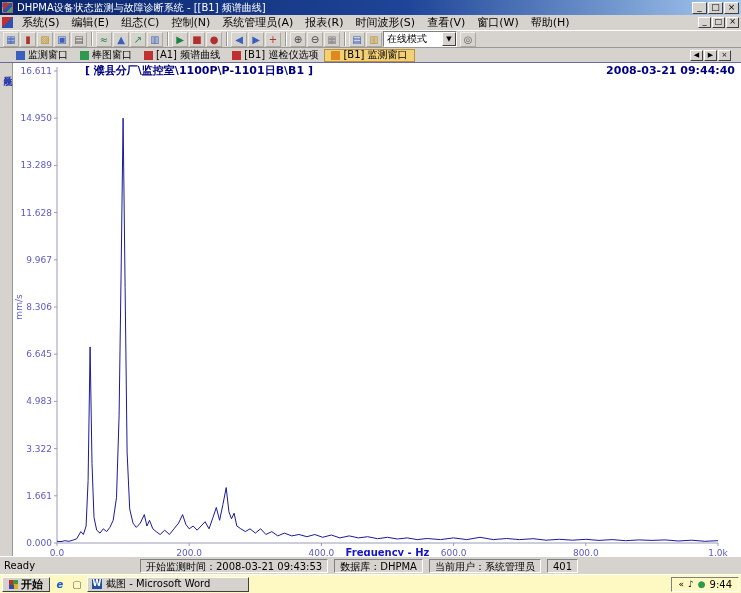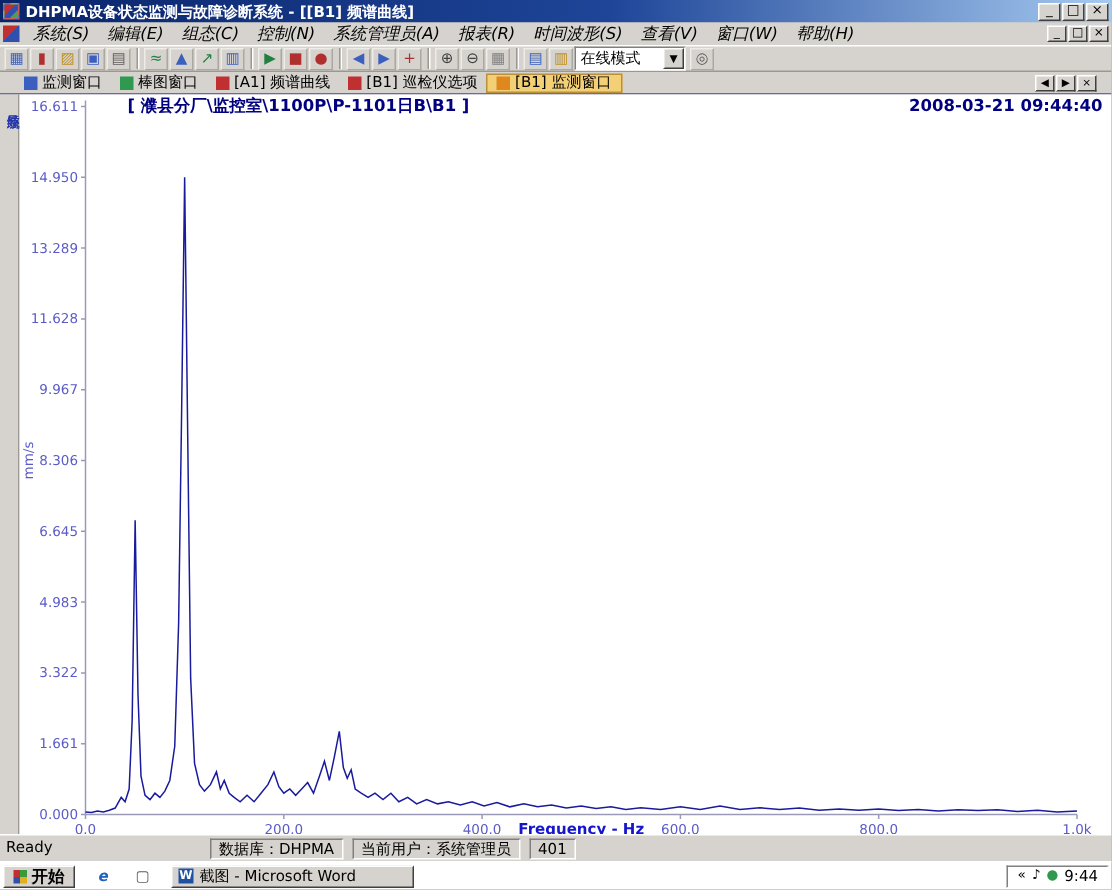--- a/index.html
+++ b/index.html
@@ -4,27 +4,27 @@
 <style>
   * { margin:0; padding:0; box-sizing:border-box; }
   body { font-family:"DejaVu Sans","Liberation Sans",sans-serif; background:#555; }
   .screen { position:relative; width:741px; height:593px; background:#d6d3ce; overflow:hidden; font-size:11px; color:#000; }
 
   
   .titlebar { position:absolute; left:0; top:0; width:741px; height:15px;
     background:linear-gradient(90deg,#0a246a 0%,#1e4598 55%,#a6caf0 100%);
     display:flex; align-items:center; padding:0 2px; }
   .app-icon { width:11px; height:11px; background:linear-gradient(135deg,#c03030 0 40%,#3050b0 40% 70%,#50a050 70%); border:1px solid #fff3; }
-  .title-text { color:#fff; font-weight:bold; font-size:10px; margin-left:4px; flex:1; white-space:nowrap; overflow:hidden; }
+  .title-text { color:#fff; font-weight:normal; font-size:10px; margin-left:4px; flex:1; white-space:nowrap; overflow:hidden; }
   .win-btn { width:15px; height:12px; background:#d6d3ce; border:1px solid; border-color:#fff #404040 #404040 #fff;
     font-size:9px; line-height:9px; text-align:center; margin-left:1px; cursor:default; }
 
   
   .menubar { position:absolute; left:0; top:15px; width:741px; height:15px; background:#d6d3ce;
-    display:flex; align-items:center; padding:0 2px;font-style:italic; }
+    display:flex; align-items:center; padding:0 2px; }
   .mdi-icon { width:11px; height:11px; background:linear-gradient(135deg,#c03030 0 50%,#3050b0 50%); margin-right:3px; }
   .menu-item { padding:0 6px; height:15px; line-height:15px; font-size:11px; white-space:nowrap; }
   .menubar-spacer { flex:1; }
   .mdi-btn { width:13px; height:11px; background:#d6d3ce; border:1px solid; border-color:#fff #404040 #404040 #fff;
     font-size:8px; line-height:8px; text-align:center; margin-left:1px; }
 
   
   .toolbar { position:absolute; left:0; top:30px; width:741px; height:18px; background:#d6d3ce;
     display:flex; align-items:center; padding:0 3px; border-top:1px solid #fff; border-bottom:1px solid #9a9890; }
   .tbtn { width:16px; height:15px; display:flex; align-items:center; justify-content:center;
@@ -58,22 +58,22 @@
   .t-head { font-size:11px; font-weight:bold; fill:#000080; }
 
   
   .statusbar { position:absolute; left:0; top:556px; width:741px; height:18px; background:#d6d3ce;
     border-top:1px solid #fff; display:flex; align-items:center; font-size:10px; padding:0 4px; gap:6px; }
   .sb-ready { width:130px; }
   .sb-panel { border:1px solid; border-color:#808080 #fff #fff #808080; height:14px; line-height:13px;
     padding:0 5px; white-space:nowrap; overflow:hidden; }
 
   
-  .taskbar { position:absolute; left:0; top:574px; width:741px; height:19px; background:#ffffff;
-    border-top:1px solid #fff; display:flex; align-items:center; padding:0 2px; gap:12px; }
+  .taskbar { position:absolute; left:0; top:574px; width:741px; height:19px; background:#fef9c3;
+    border-top:1px solid #fff; display:flex; align-items:center; padding:0 2px; gap:3px; }
   .startbtn { display:flex; align-items:center; gap:3px; height:15px; padding:0 6px; background:#d6d3ce;
     border:1px solid; border-color:#fff #404040 #404040 #fff; font-weight:bold; font-size:11px; }
   .flag { width:9px; height:9px; background:conic-gradient(#3c9a3c 0 90deg,#e0b020 0 180deg,#3050b0 0 270deg,#c03030 0); }
   .ql-icon { width:14px; height:14px; display:flex; align-items:center; justify-content:center; font-size:10px; }
   .taskbtn { display:flex; align-items:center; gap:4px; width:162px; height:15px; padding:0 4px; font-size:10px;
     background:#d6d3ce; border:1px solid; border-color:#fff #404040 #404040 #fff; white-space:nowrap; overflow:hidden; }
   .taskbtn.active { border-color:#404040 #fff #fff #404040; background:#e4e1da; }
   .task-ico { width:10px; height:10px; flex:none; }
   .tray { margin-left:auto; display:flex; align-items:center; gap:4px; height:15px; padding:0 6px;
     border:1px solid; border-color:#808080 #fff #fff #808080; font-size:10px; }
@@ -219,20 +219,21 @@
         <text x="374.5" y="493" text-anchor="middle" class="t-axis">Frequency - Hz</text>
         <text x="9" y="244" text-anchor="middle" class="t-tick" transform="rotate(-90 9 244)">mm/s</text>
         <polyline points="44.0,478.3 48.0,478.6 51.9,477.7 55.9,478.3 59.9,477.2 63.8,475.7 67.8,468.6 70.4,471.5 73.1,463.0 75.1,417.5 77.1,283.9 79.0,400.4 81.0,454.4 83.7,467.2 87.0,470.1 90.3,465.8 93.6,468.6 96.9,464.4 100.2,457.3 103.5,434.5 106.1,352.1 108.1,210.1 110.1,55.2 112.1,224.3 114.1,389.1 116.7,445.9 120.0,460.1 123.3,464.4 127.3,460.1 131.3,451.6 133.9,463.0 136.5,457.3 139.8,465.8 143.1,468.6 147.1,471.5 151.7,467.2 156.4,471.5 161.0,465.8 165.6,460.1 169.6,451.6 172.9,461.5 176.2,465.8 180.2,463.0 184.1,467.2 188.1,463.0 192.1,458.7 196.0,465.8 200.0,454.4 203.3,444.5 206.6,457.3 209.9,441.6 213.2,424.6 215.9,448.7 218.5,455.8 221.1,450.2 223.8,463.0 227.8,465.8 232.4,468.6 237.0,465.8 242.3,470.1 247.6,465.8 252.9,471.5 258.8,468.6 264.8,472.9 271.4,470.1 278.7,472.9 285.9,471.5 293.9,473.7 301.8,471.5 309.7,474.3 318.3,472.0 326.9,474.9 336.2,472.9 345.4,474.9 354.7,473.7 364.6,475.7 374.5,474.3 384.4,476.0 394.3,474.9 404.2,476.6 414.2,475.5 427.4,476.6 440.6,474.9 453.8,476.6 467.0,474.3 480.3,476.6 493.5,475.5 506.7,476.6 519.9,475.7 533.1,477.2 546.4,476.3 559.6,477.2 572.8,476.3 586.0,477.4 599.2,476.6 612.5,477.7 625.7,476.9 638.9,477.4 652.1,476.9 665.3,478.0 678.6,477.2 691.8,478.3 705.0,477.7" fill="none" stroke="#1a1a9c" stroke-width="1"></polyline>
         <text x="72" y="11" class="t-head">[ 濮县分厂\监控室\1100P\P-1101日B\B1 ]</text>
         <text x="722" y="11" text-anchor="end" class="t-head">2008-03-21 09:44:40</text>
       </svg>
   </div>
 
   <div class="statusbar">
     <span class="sb-ready">Ready</span>
+    <span class="sb-panel">开始监测时间：2008-03-21 09:43:53</span>
     <span class="sb-panel">数据库：DHPMA</span>
     <span class="sb-panel">当前用户：系统管理员</span>
     <span class="sb-panel">401</span>
   </div>
 
   <div class="taskbar">
     <span class="startbtn">
       <span class="flag"></span>
       <span>开始</span>
     </span>

